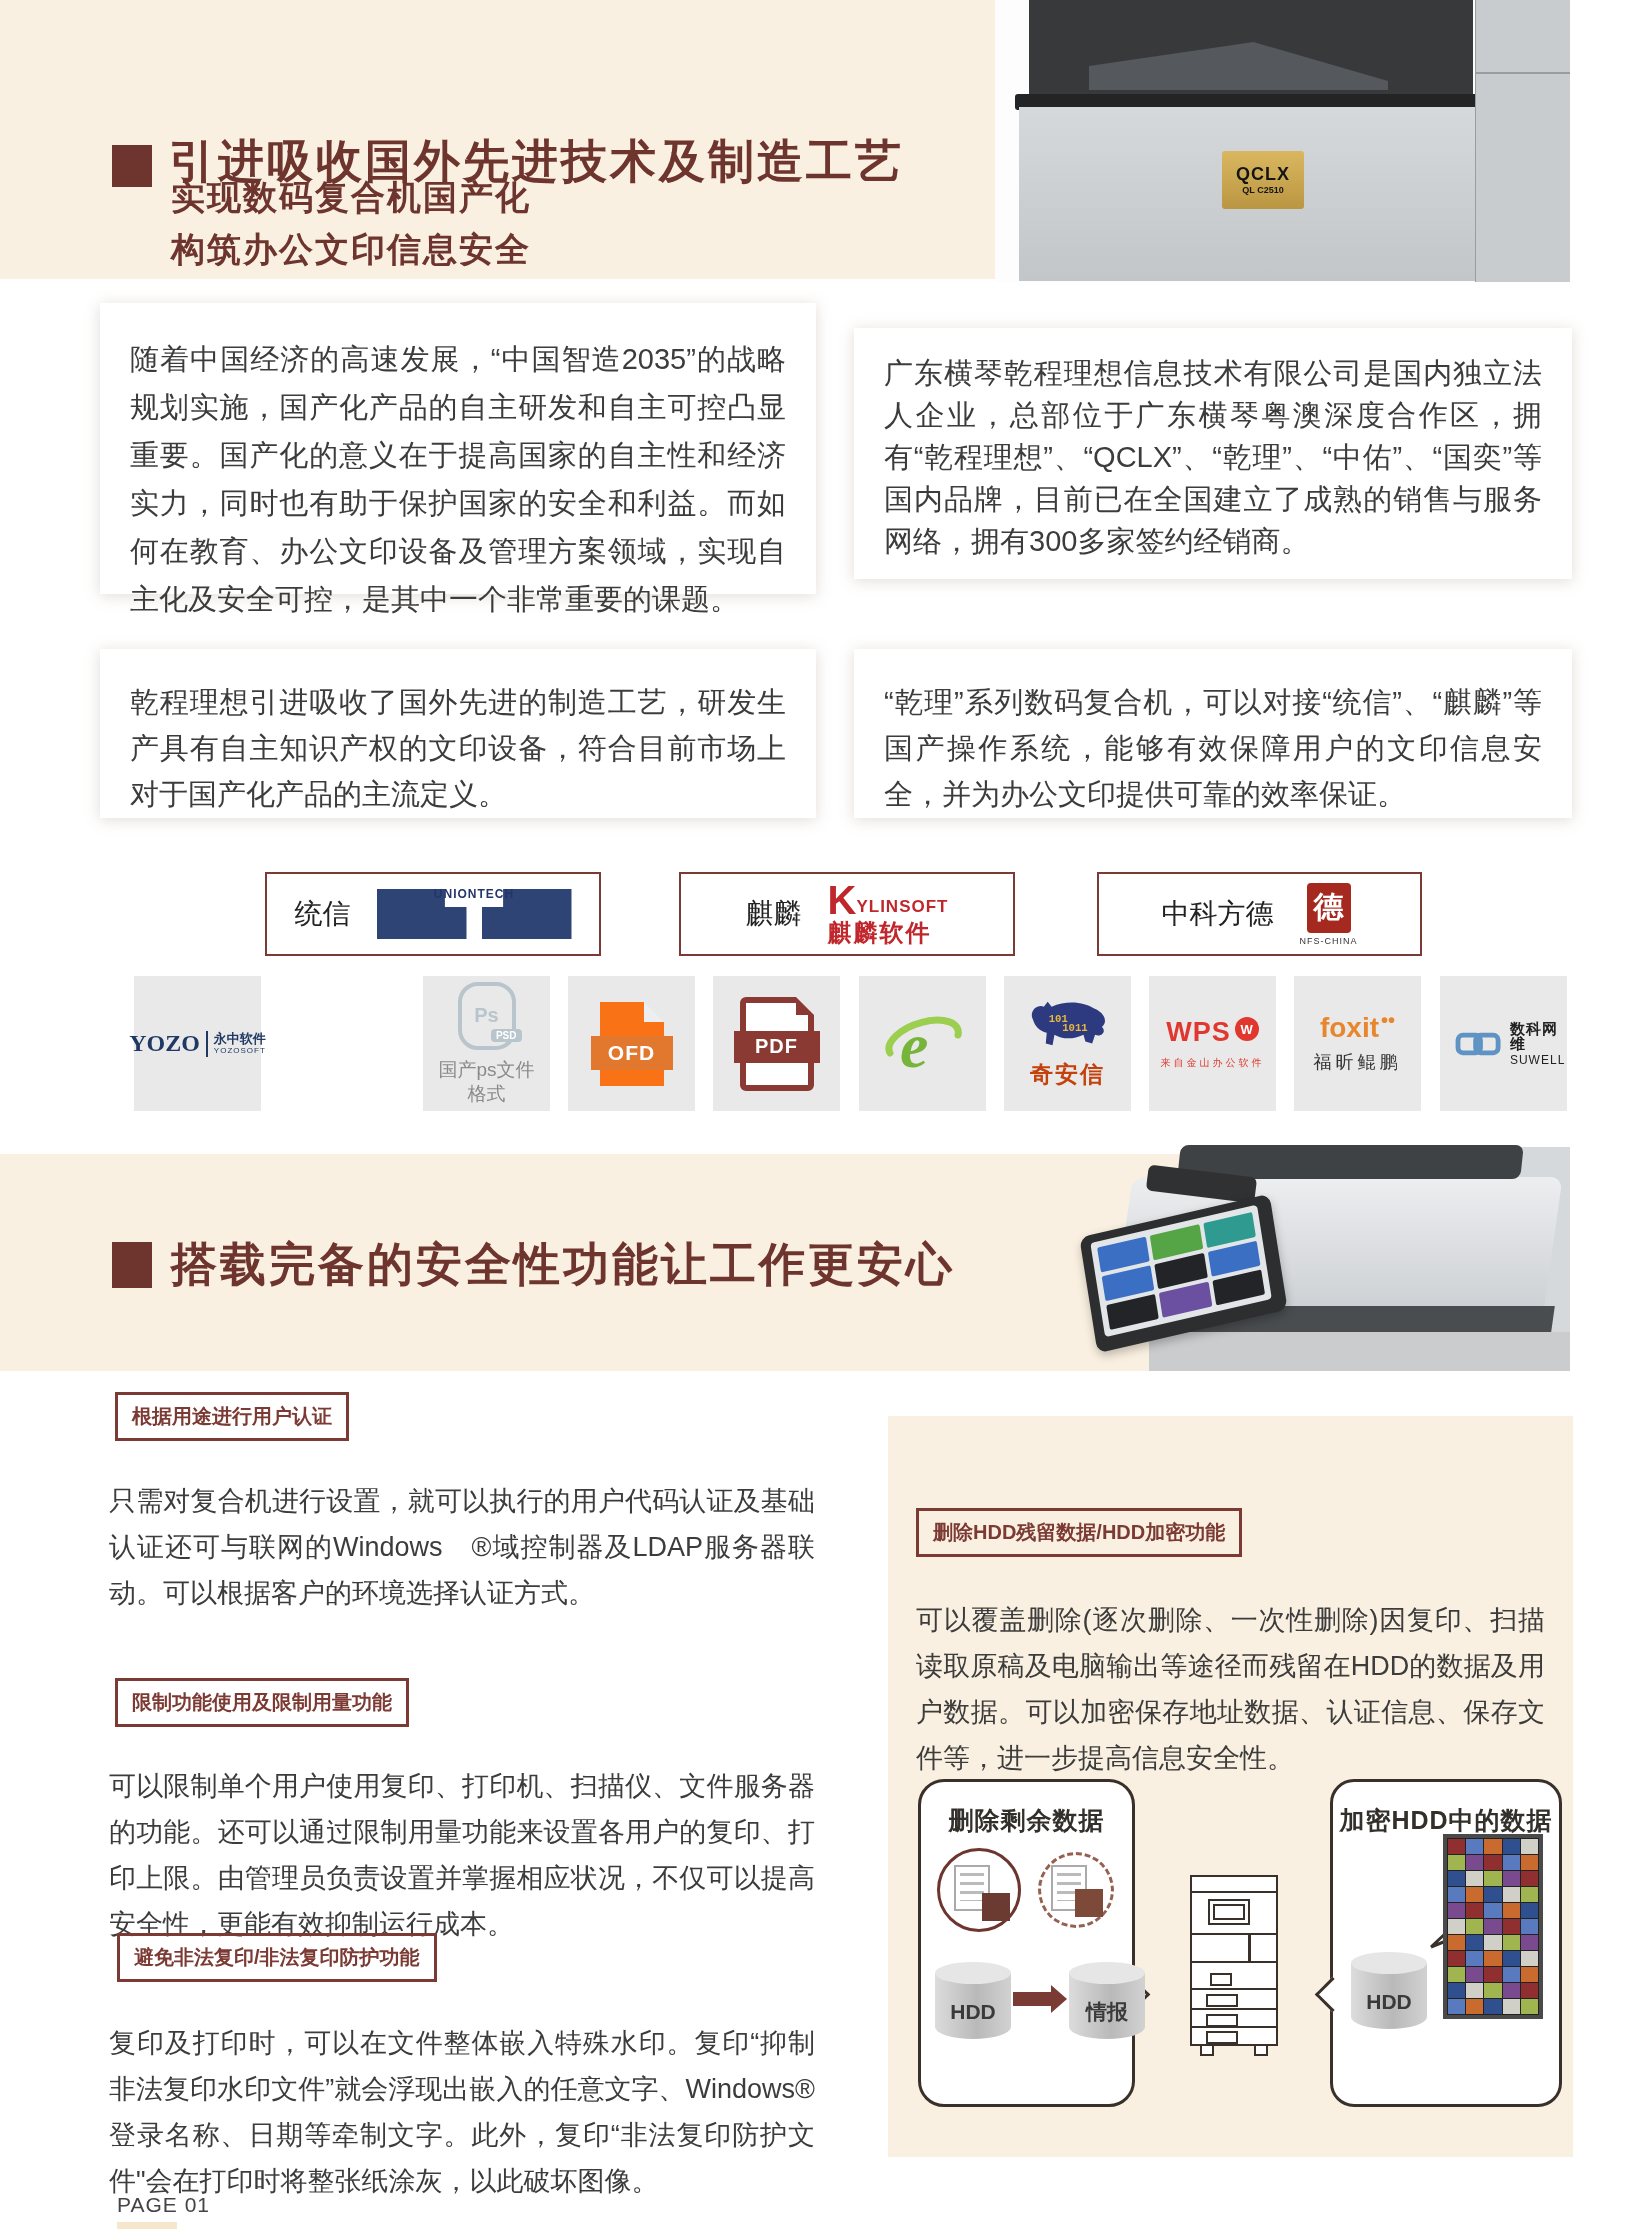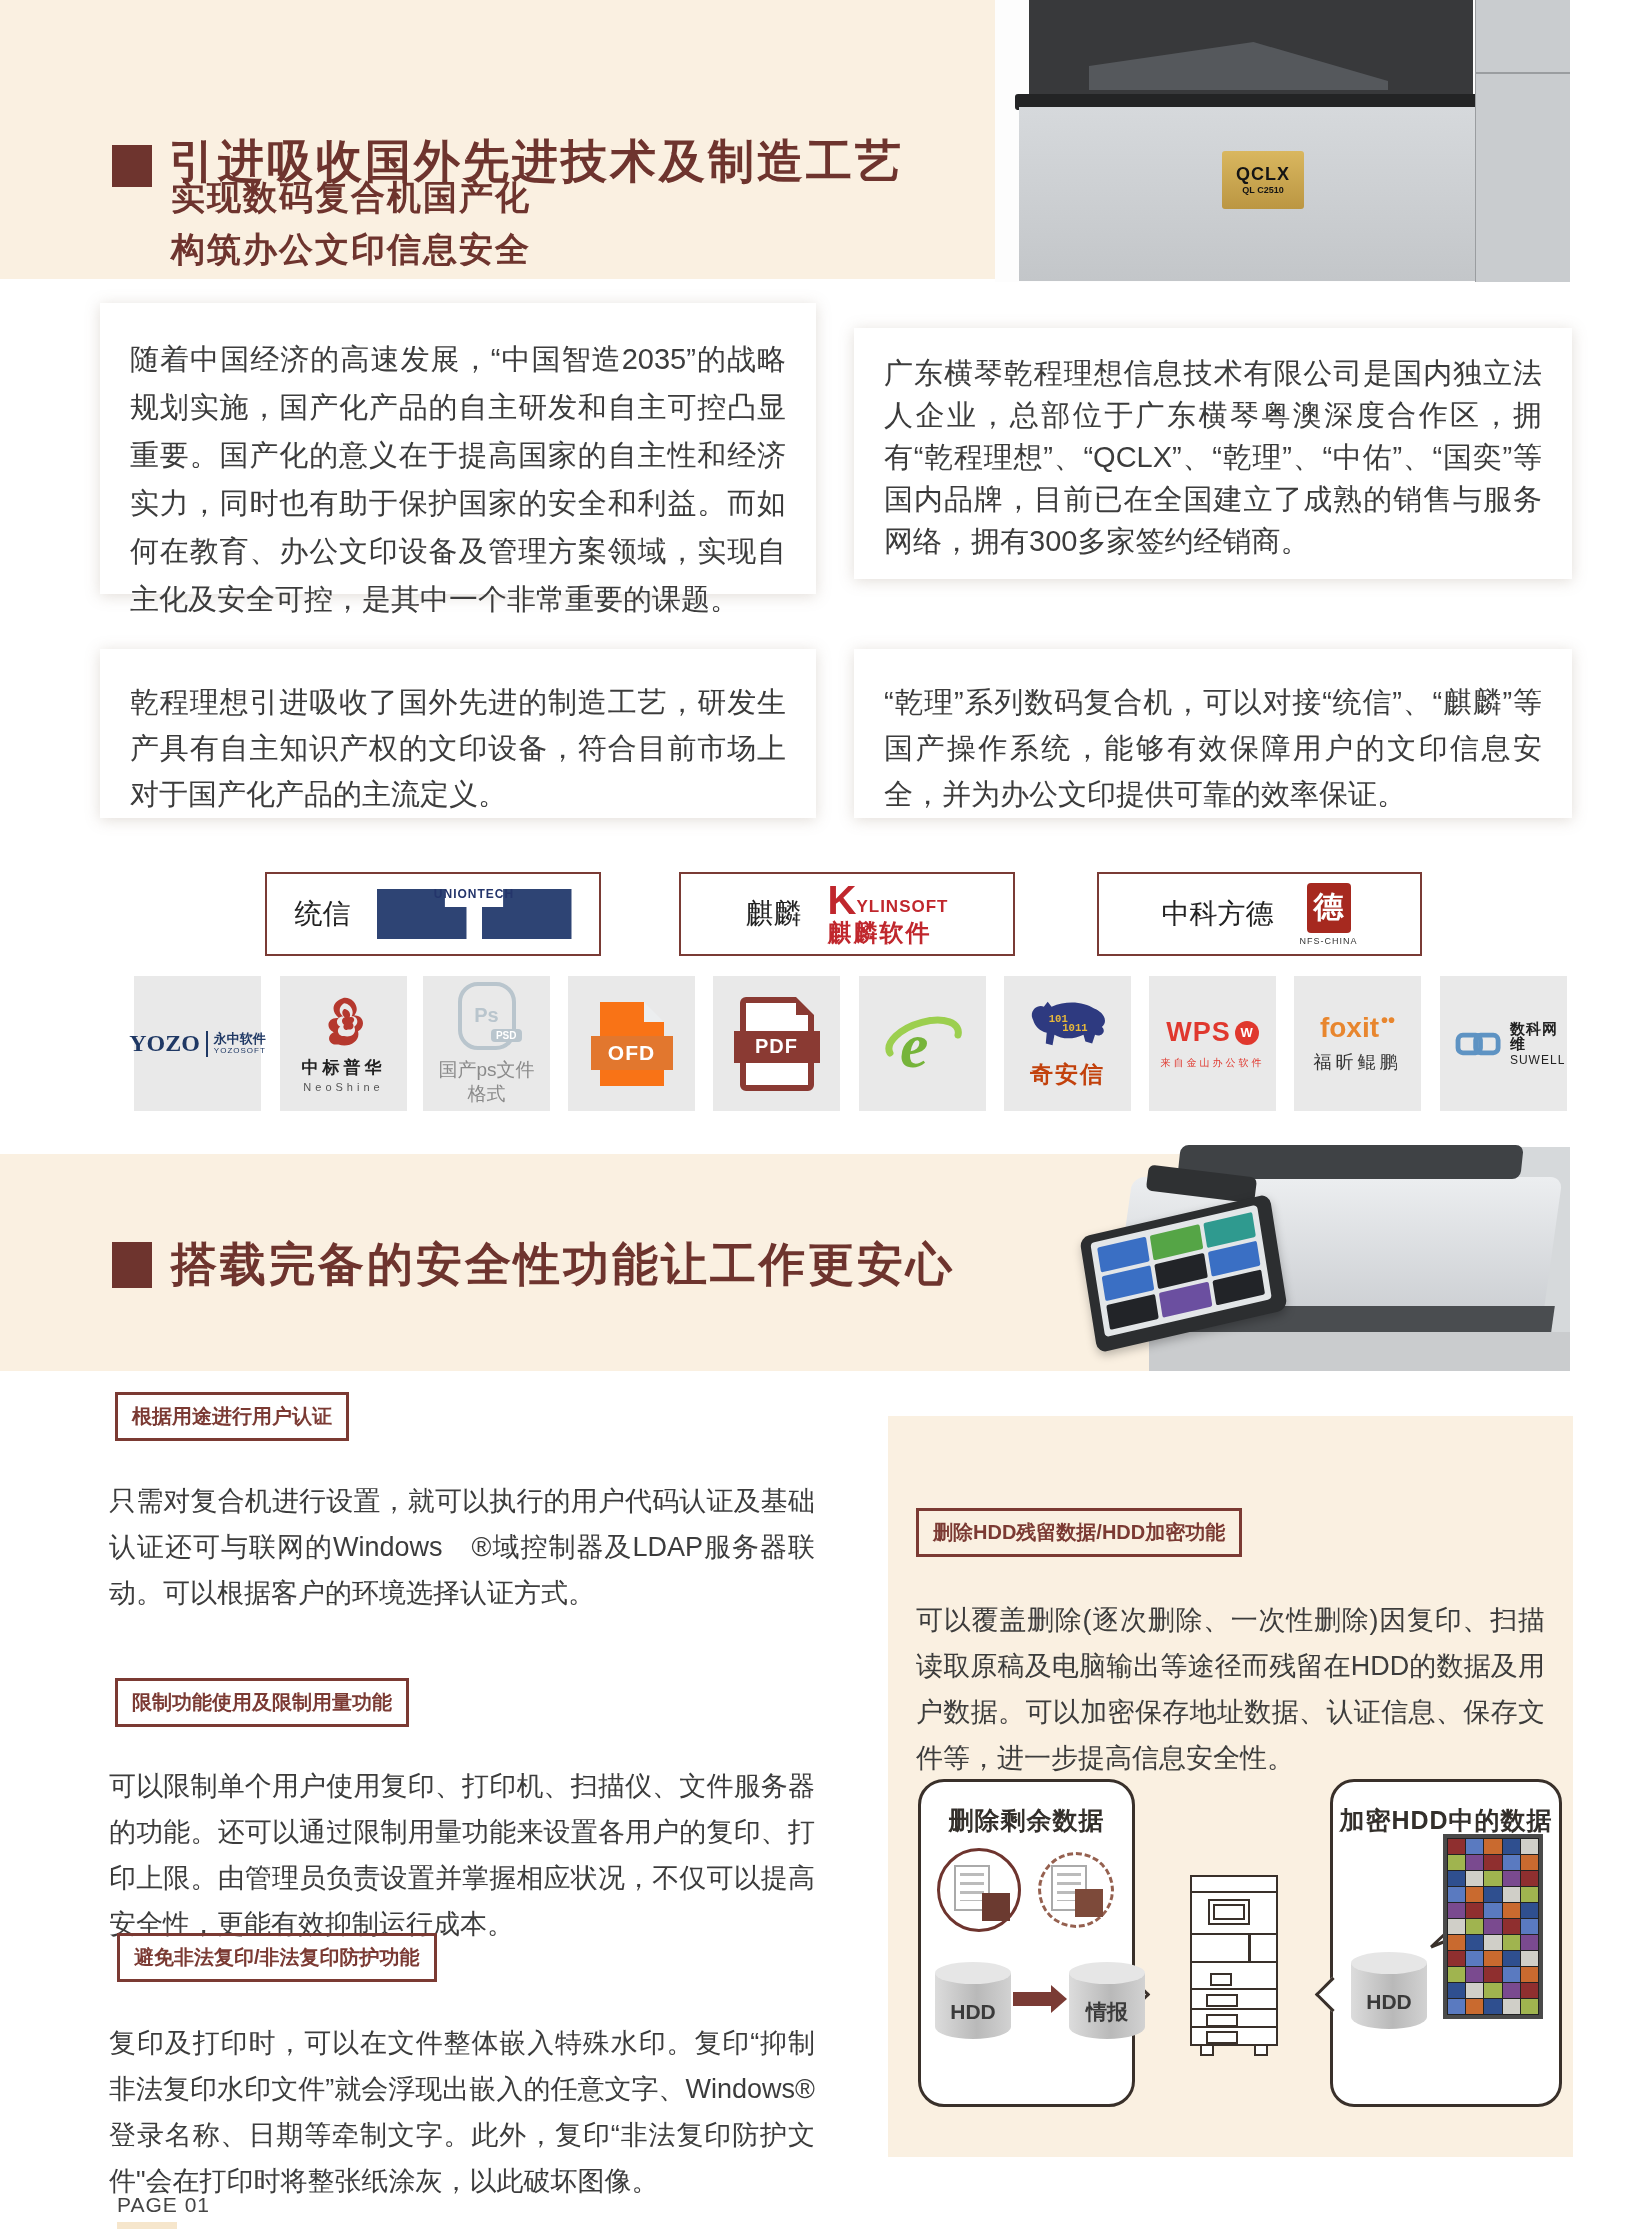--- a/index.html
+++ b/index.html
@@ -80,21 +80,21 @@
   .file-gray .fold{position:absolute;right:0;top:0;width:0;height:0;
         border-left:20px solid #eceeef;border-top:20px solid #e9e9e9;transform:translateX(0);}
   .ofd-ribbon{position:absolute;left:-9px;right:-9px;top:34px;height:34px;background:#e2772e;
               display:flex;align-items:center;justify-content:center;color:#fff;font-weight:900;font-size:21px;letter-spacing:1px;}
   .pdf-file{position:relative;width:62px;height:82px;border:6px solid #8a3a33;border-radius:6px;background:#fff;}
   .pdf-file .fold{position:absolute;right:-6px;top:-6px;width:0;height:0;
         border-left:18px solid #8a3a33;border-top:18px solid #e9e9e9;}
   .pdf-band{position:absolute;left:-12px;right:-12px;top:28px;height:32px;background:#8a3a33;
             display:flex;align-items:center;justify-content:center;color:#fff;font-weight:900;font-size:20px;letter-spacing:1px;}
   .qax-cn{font-size:23px;font-weight:900;color:#c2410c;letter-spacing:2px;margin-top:4px;}
-  .wps-row{display:flex;align-items:center;gap:4px;}
+  .wps-row{display:flex;gap:4px;}
   .wps-main{font-weight:900;font-size:27px;color:#e0382e;letter-spacing:1px;}
   .wps-circle{width:24px;height:24px;border-radius:50%;background:#e0382e;color:#fff;font-size:13px;
               font-weight:900;display:flex;align-items:center;justify-content:center;}
   .wps-sub{font-size:10px;color:#e0382e;letter-spacing:3px;margin-top:8px;}
   .fx-row{display:flex;align-items:flex-start;color:#e8862e;font-weight:900;font-size:28px;line-height:28px;}
   .fx-dots{font-size:20px;line-height:12px;margin-left:2px;}
   .fx-cn{font-size:18px;color:#333;letter-spacing:4px;margin-top:8px;}
   .sw-row{display:flex;align-items:center;gap:8px;}
   .sw-col{display:flex;flex-direction:column;line-height:1;}
   .sw-cn{font-size:15px;font-weight:900;color:#222;letter-spacing:1px;}
@@ -223,29 +223,20 @@
     <div class="yozo-row">
       <span class="yozo-main">YOZO</span>
       <span class="yozo-bar"></span>
       <span class="yozo-col">
         <span class="yozo-cn">永中软件</span>
         <span class="yozo-en">YOZOSOFT</span>
       </span>
     </div>
   </div>
 
-  <div class="abs tile" style="left:280px;top:976px;width:127px;height:135px;">
-    <svg width="56" height="56" viewBox="0 0 60 60">
-      <path d="M30 4 C16 8 16 20 25 26 C13 24 9 36 19 41 C10 45 14 56 24 54 C35 58 48 51 45 40 C54 35 51 22 41 23 C48 15 40 3 30 4 Z" fill="#b5382e"></path>
-      <path d="M30 10 C24 14 24 20 29 24 C22 24 20 32 26 35 C21 38 24 46 30 45 C38 47 44 42 41 35 C47 31 44 23 38 24 C42 18 36 10 30 10 Z" fill="#e9e9e9"></path>
-      <path d="M30 16 C27 19 28 23 31 25 C27 26 27 31 30 33 C28 36 31 40 34 38 C39 39 42 35 39 31 C43 28 40 23 36 25 C38 20 34 16 30 16 Z" fill="#b5382e"></path>
-    </svg>
-    <span class="ns-cn">中标普华</span>
-    <span class="ns-en">NeoShine</span>
-  </div>
 
   <div class="abs tile" style="left:423px;top:976px;width:127px;height:135px;">
     <div class="ps-file">
       <span>Ps</span>
       <span class="psd-badge">PSD</span>
     </div>
     <div class="ps-cap">
       <div>国产ps文件</div>
       <div>格式</div>
     </div>

